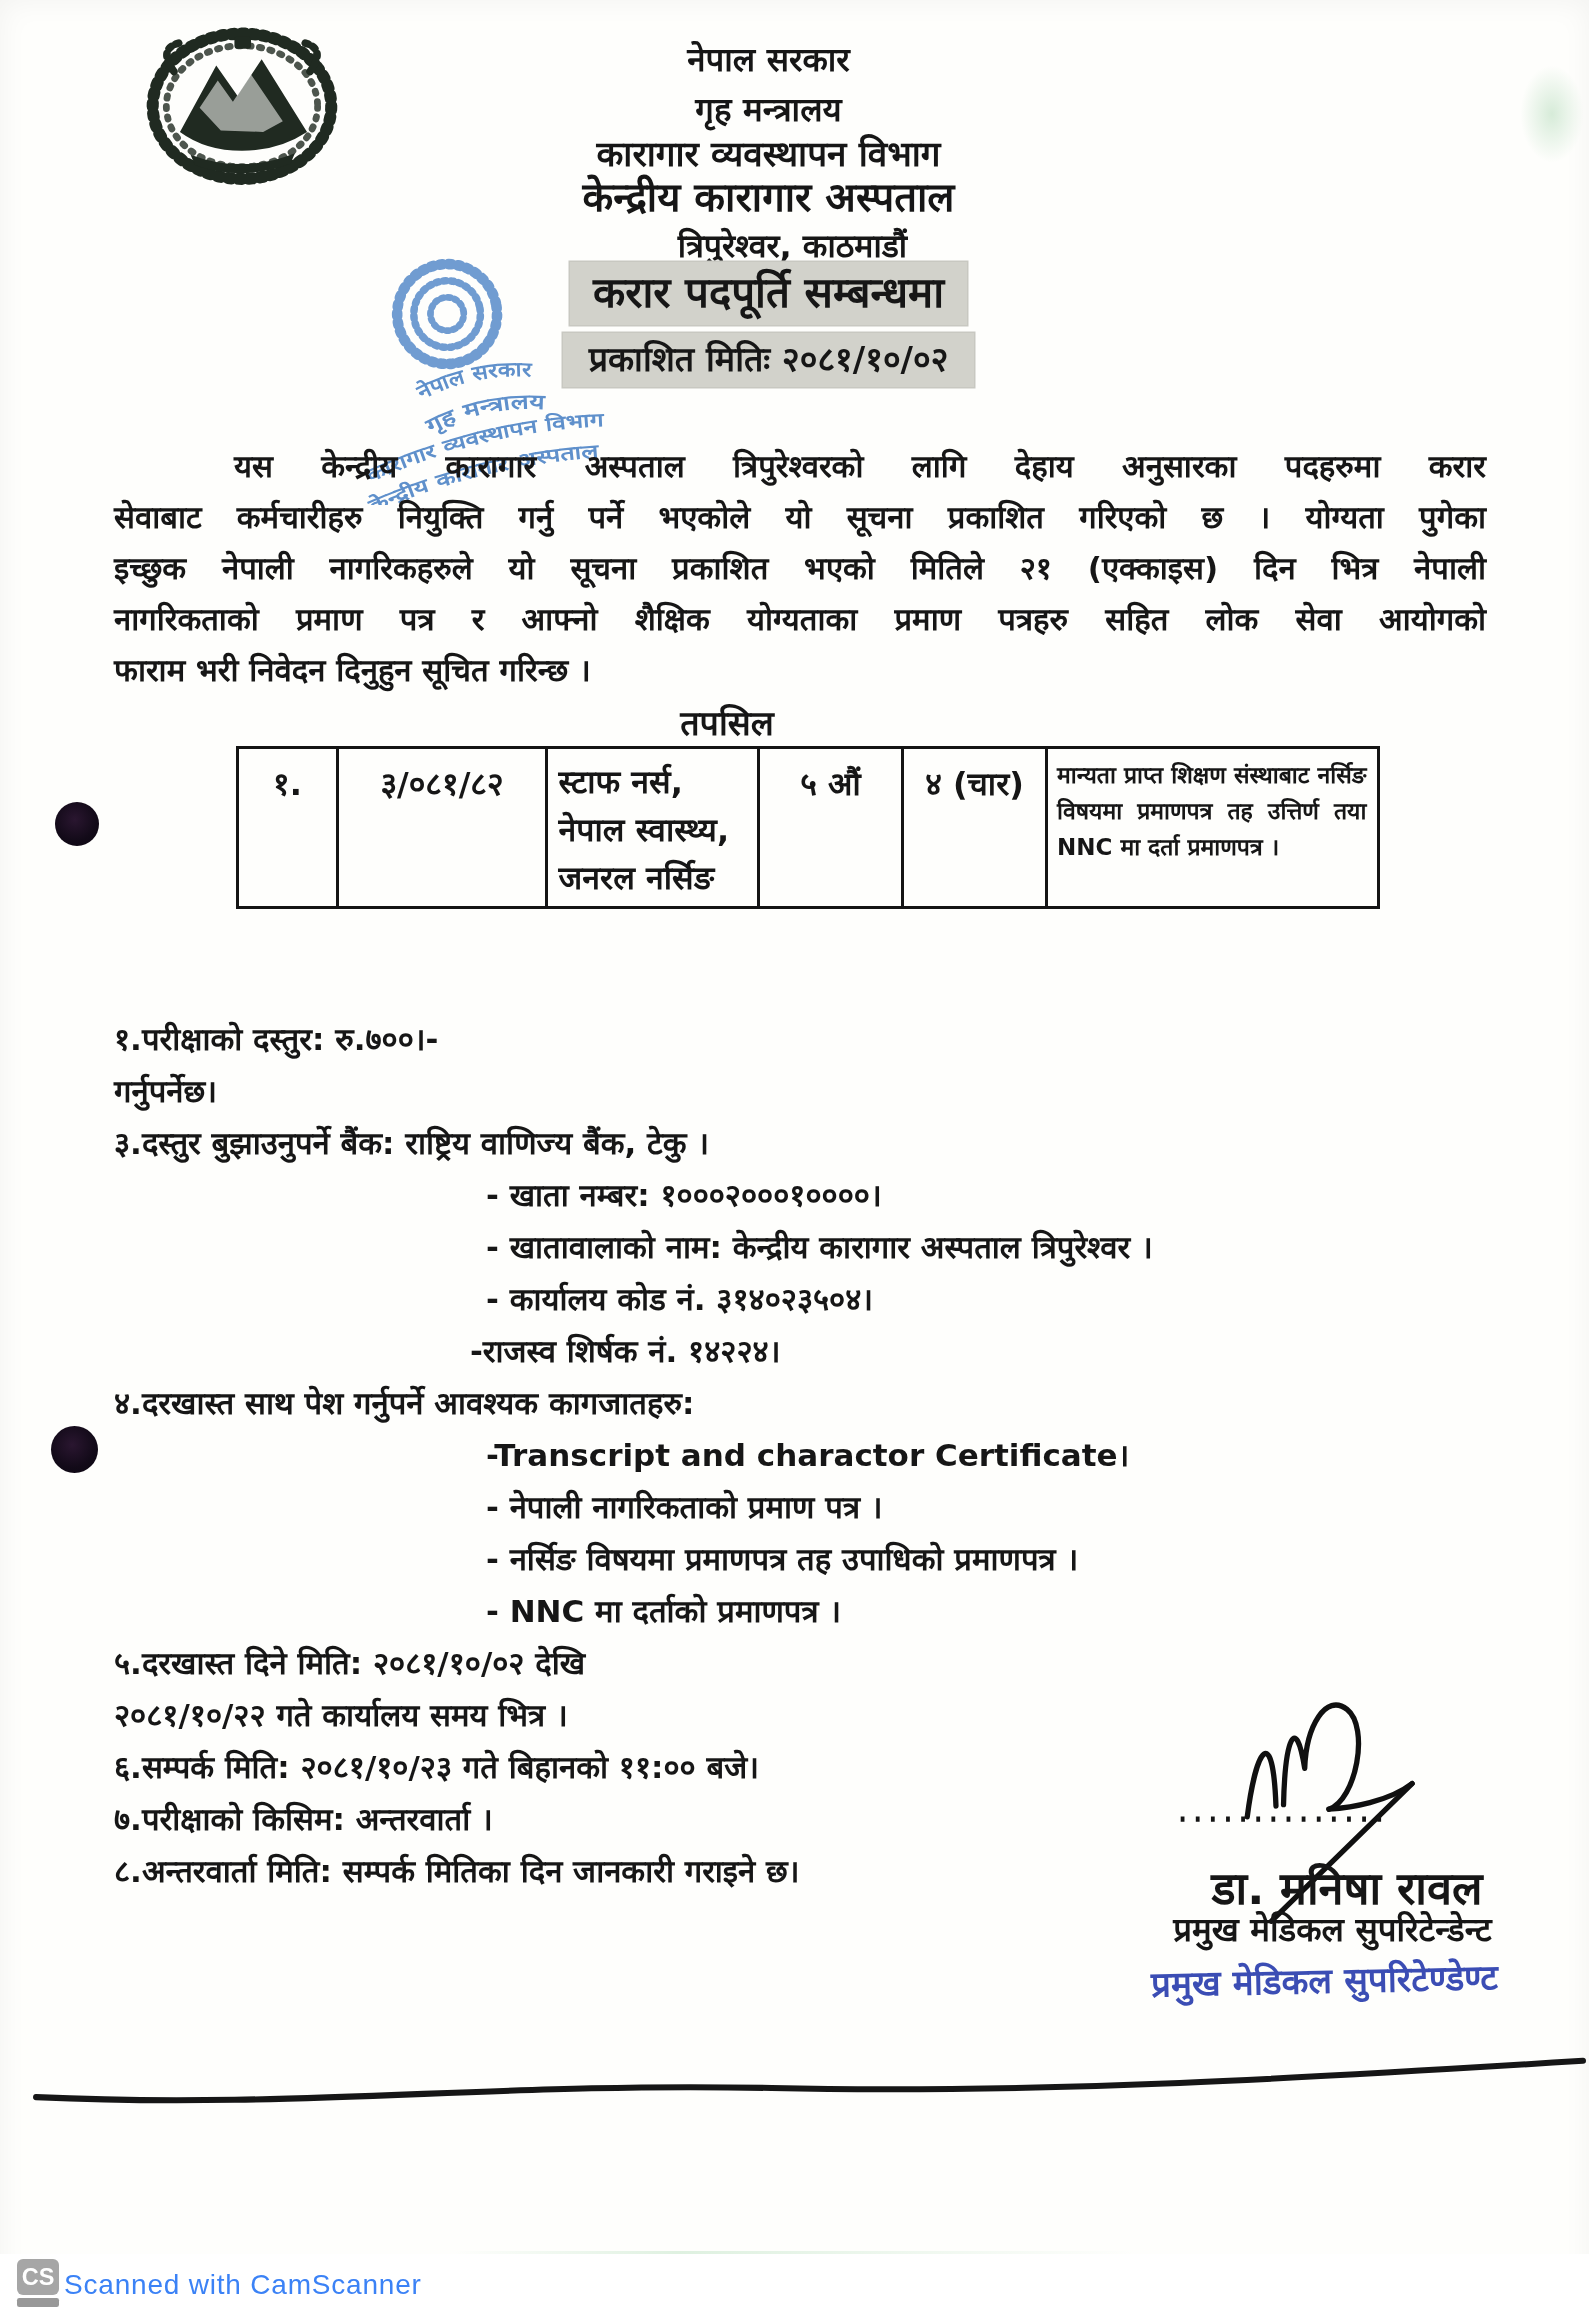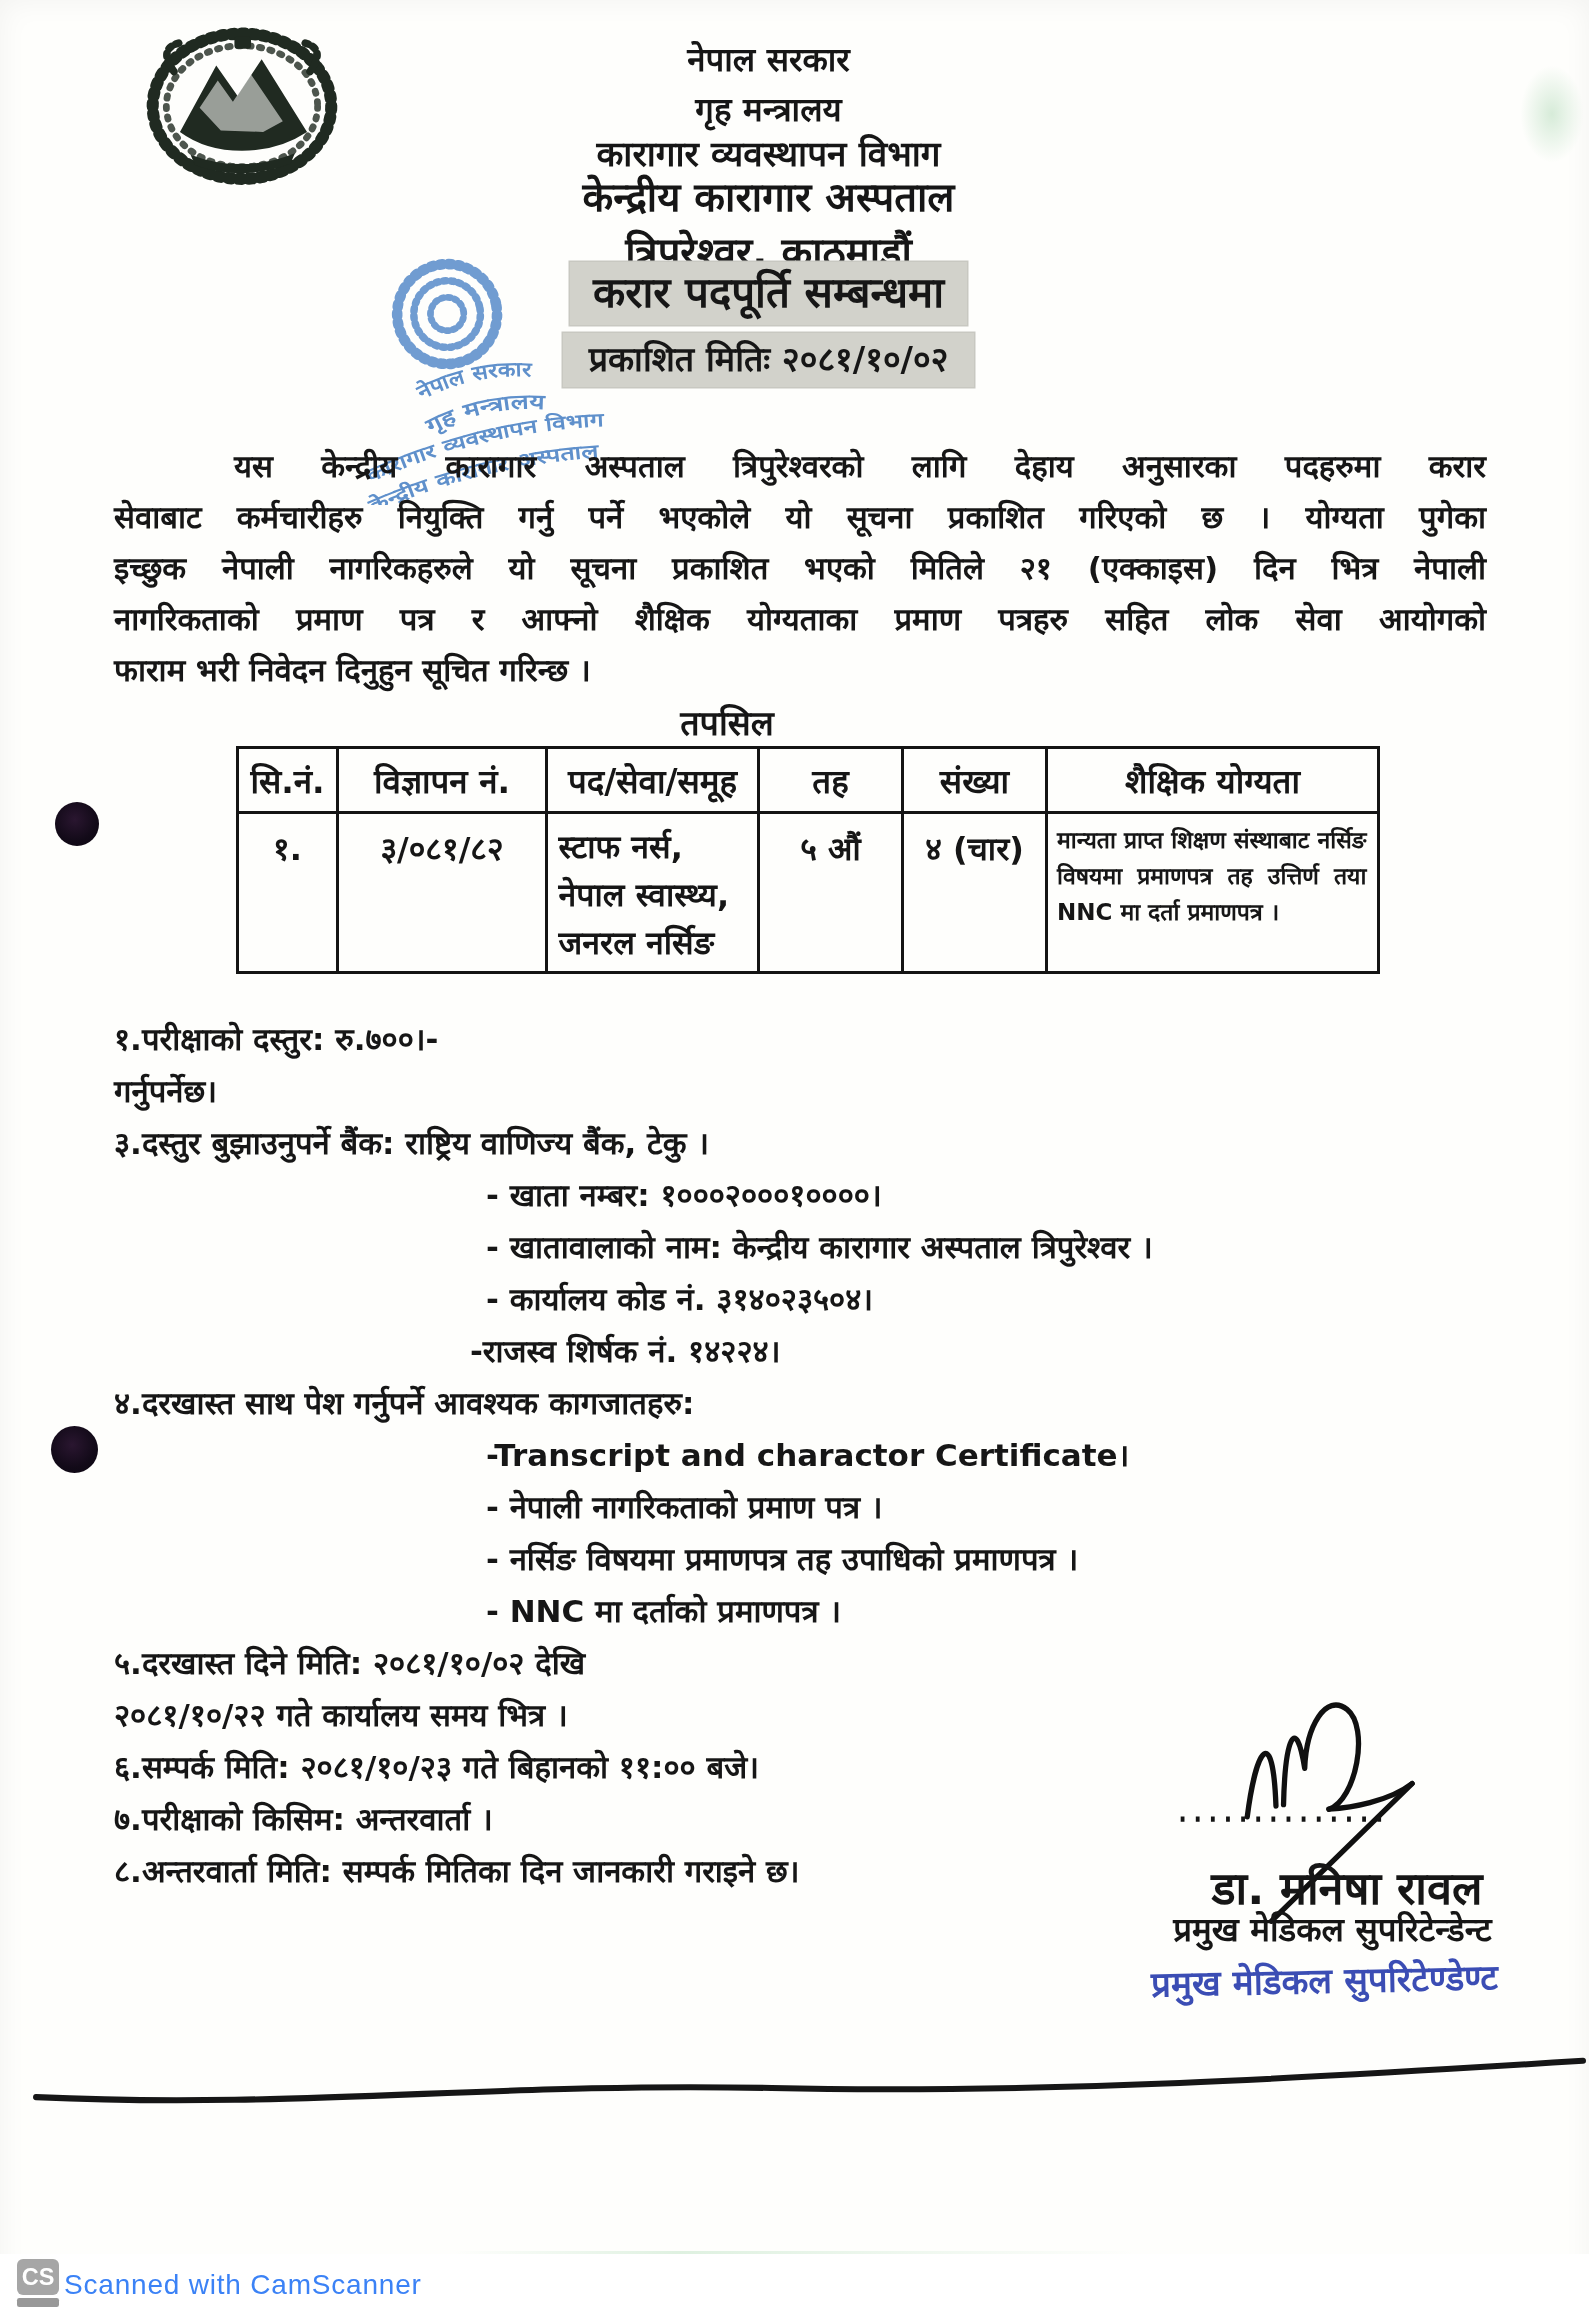--- a/index.html
+++ b/index.html
@@ -8,21 +8,21 @@
     background:#fefefc;overflow:hidden;
     font-family:"DejaVu Sans",sans-serif;color:#161616;
     box-shadow:inset 0 0 30px rgba(0,0,0,.05);
   }
   
   .hline{position:absolute;left:0;width:1537px;text-align:center;font-weight:bold;}
   #h1{top:36px;font-size:33px;}
   #h2{top:86px;font-size:33px;}
   #h3{top:129px;font-size:35px;}
   #h4{top:168px;font-size:40px;}
-  #h5{top:223px;font-size:40px;}
+  #h5{top:223px;font-size:32px;margin-left:24px;}
   .hlwrap{position:absolute;left:0;width:1537px;text-align:center;}
   #hl1{top:262px;}
   #hl1 span{background:#d2d2cb;padding:6px 23px 7.6px 23px;font-size:42px;font-weight:bold;box-shadow:0 0 0 1.5px #c8c8c1;}
   #hl2{top:335px;}
   #hl2 span{background:#d2d2cb;padding:6px 26px 7.6px 26px;font-size:34px;font-weight:bold;box-shadow:0 0 0 1.5px #c8c8c1;}
   
   #logo{position:absolute;left:127px;top:26px;width:236px;height:165px;}
   #stamp{position:absolute;left:314px;top:244px;width:295px;height:261px;opacity:.9;}
   
   #para{position:absolute;left:114px;top:441px;width:1372px;font-size:31px;font-weight:600;}
@@ -130,28 +130,20 @@
   <table id="vtable">
     <colgroup>
       <col style="width:100px">
         <col style="width:209px">
         <col style="width:212px">
       <col style="width:144px">
         <col style="width:144px">
         <col style="width:332px">
     </colgroup>
     <tbody>
-        <tr>
-      <th>सि.नं.</th>
-      <th>विज्ञापन नं.</th>
-      <th>पद/सेवा/समूह</th>
-      <th>तह</th>
-      <th>संख्या</th>
-      <th>शैक्षिक योग्यता</th>
-    </tr>
     <tr>
       <td class="cell-c">१.</td>
       <td class="cell-c">३/०८१/८२</td>
       <td class="cell-post">
         <div>स्टाफ नर्स,</div>
         <div>नेपाल स्वास्थ्य,</div>
         <div>जनरल नर्सिङ</div>
       </td>
       <td class="cell-c">५ औं</td>
       <td class="cell-c">४ (चार)</td>

